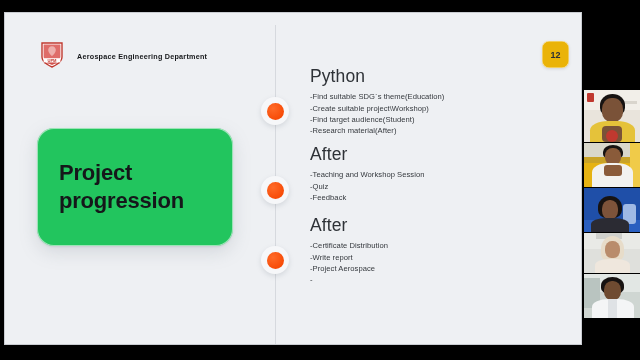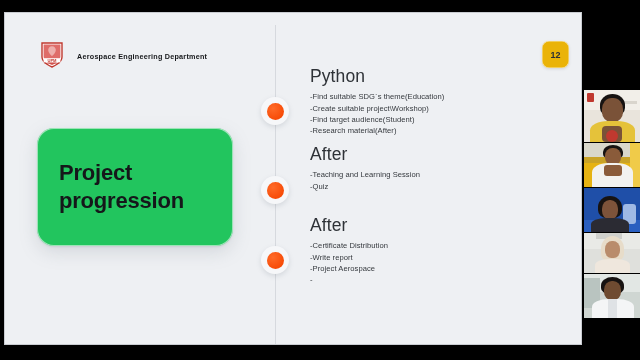--- a/index.html
+++ b/index.html
@@ -158,22 +158,23 @@
           <li>-Find suitable SDG`s theme(Education)</li>
           <li>-Create suitable project\Workshop)</li>
           <li>-Find target audience(Student)</li>
           <li>-Research material(After)</li>
         </ul>
       </div>
 
       <div class="section" style="top:132px">
         <h2>After</h2>
         <ul>
-          <li>-Teaching and Learning Session</li>
+          <li>-Teaching and Workshop Session</li>
           <li>-Quiz</li>
+          <li>-Feedback</li>
         </ul>
       </div>
 
       <div class="section" style="top:203px">
         <h2>After</h2>
         <ul>
           <li>-Certificate Distribution</li>
           <li>-Write report</li>
           <li>-Project Aerospace</li>
           <li>-</li>

